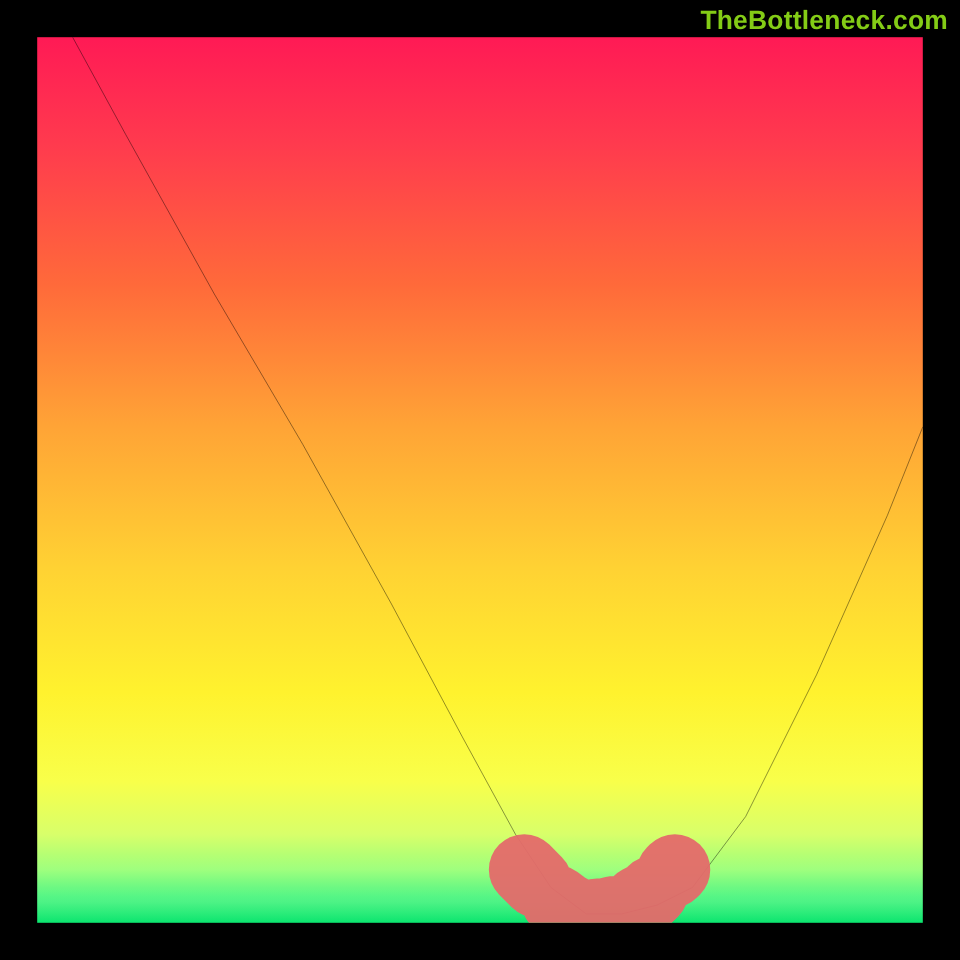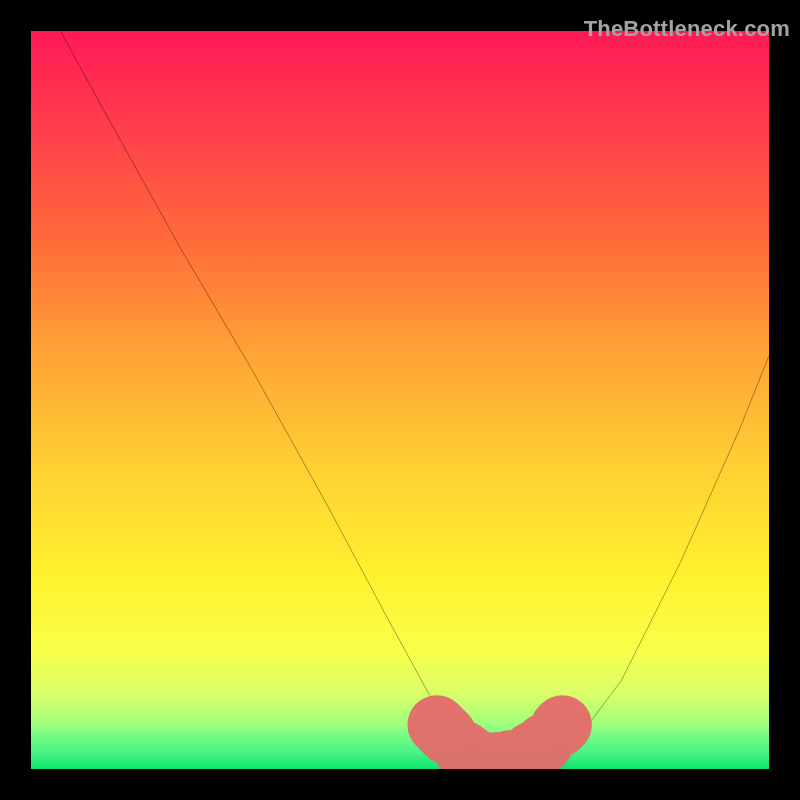--- a/index.html
+++ b/index.html
@@ -14,26 +14,25 @@
   .frame {
     position: relative;
     width: 800px;
     height: 800px;
     background: #000;
   }
   .watermark {
     position: absolute;
     top: 4px;
     right: 10px;
-    color: #a3a3a3;
+    color: #84cc16;
     font-size: 22px;
     font-weight: 600;
     letter-spacing: 0.2px;
     z-index: 20;
-    margin-top: 12px;
   }
   .plot-area {
     position: absolute;
     left: 31px;
     top: 31px;
     width: 738px;
     height: 738px;
     
     background: linear-gradient(
       to bottom,

